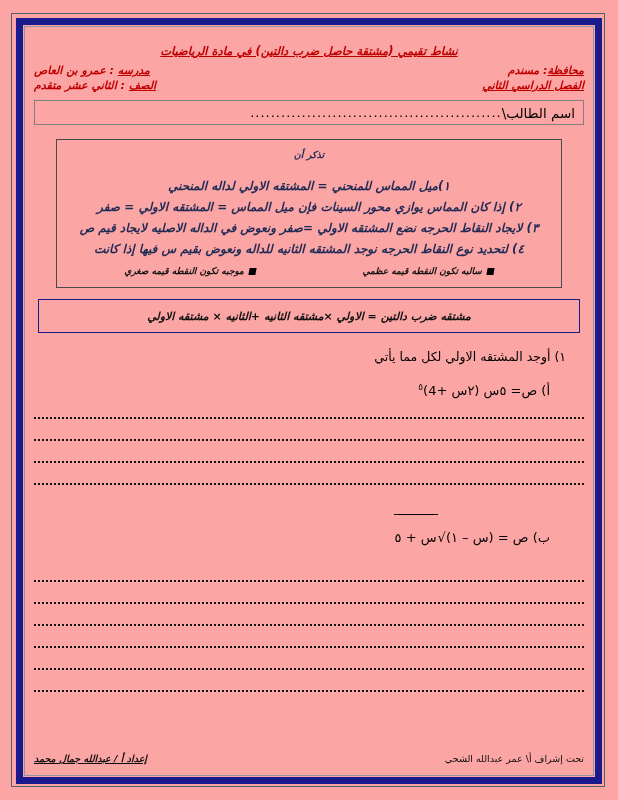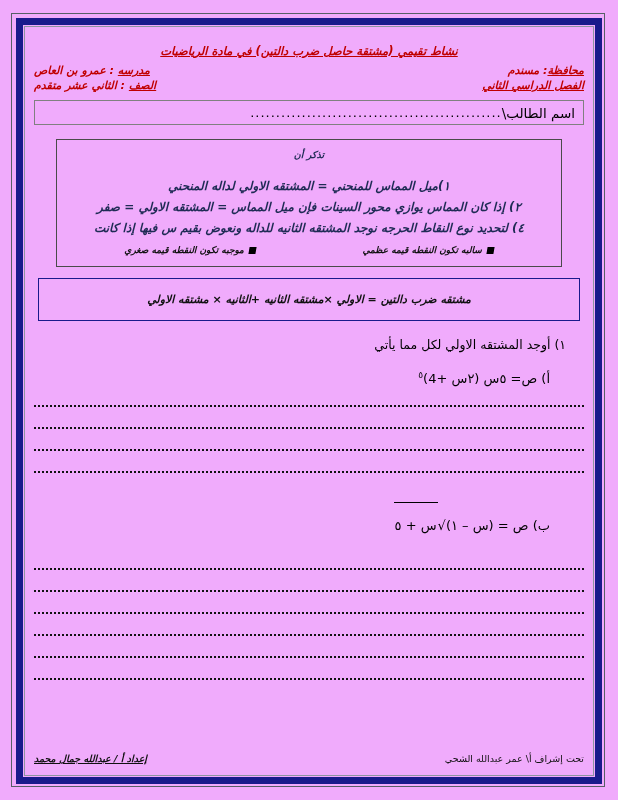--- a/index.html
+++ b/index.html
@@ -14,21 +14,21 @@
     overflow: hidden;
     position: relative;
   }
 
   
   .page {
     position: absolute;
     left: 0; top: 0;
     width: 618px;
     height: 800px;
-    background: #f0abfc;
+    background: #fca5a5;
   }
   .frame-outer {
     position: absolute;
     left: 11px;  top: 13px;
     width: 594px; height: 774px;
     border: 1px solid #555f66;
     box-sizing: border-box;
   }
   .frame-inner {
     position: absolute;
@@ -153,21 +153,21 @@
     width: 7px; height: 7px;
     background: #000;
     transform: skewX(-10deg);
   }
 
   
   .formula-box {
     margin: 11px 10px 0 10px;
     border: 1px solid #1a1a8c;
     box-sizing: border-box;
-    height: 43px;
+    height: 34px;
     display: flex;
     align-items: center;
     justify-content: center;
     font-size: 11px;
     font-weight: bold;
     color: #111;
     font-style: italic;
   }
 
   
@@ -260,20 +260,21 @@
     <div class="name-box">
       <span class="nm-label">اسم الطالب\</span>
       <span class="nm-dots">.................................................</span>
     </div>
 
     <div class="remember-box">
       <div class="remember-title">تذكر أن</div>
 
       <div class="remember-item">١)ميل المماس للمنحني  = المشتقه الاولي لداله المنحني</div>
       <div class="remember-item">٢) إذا كان المماس يوازي محور السينات فإن ميل المماس = المشتقه الاولي = صفر</div>
+      <div class="remember-item">٣) لايجاد النقاط الحرجه نضع المشتقه الاولي =صفر ونعوض في الداله الاصليه لايجاد قيم ص</div>
       <div class="remember-item">٤) لتحديد نوع النقاط الحرجه نوجد المشتقه الثانيه للداله ونعوض بقيم س فيها  إذا كانت</div>
 
       <div class="bullet-row">
         <span class="bullet-cell">
           <span class="sq"></span>
           <span>سالبه تكون النقطه قيمه عظمي</span>
         </span>
         <span class="bullet-cell">
           <span class="sq"></span>
           <span>موجبه تكون النقطه قيمه صغري</span>

